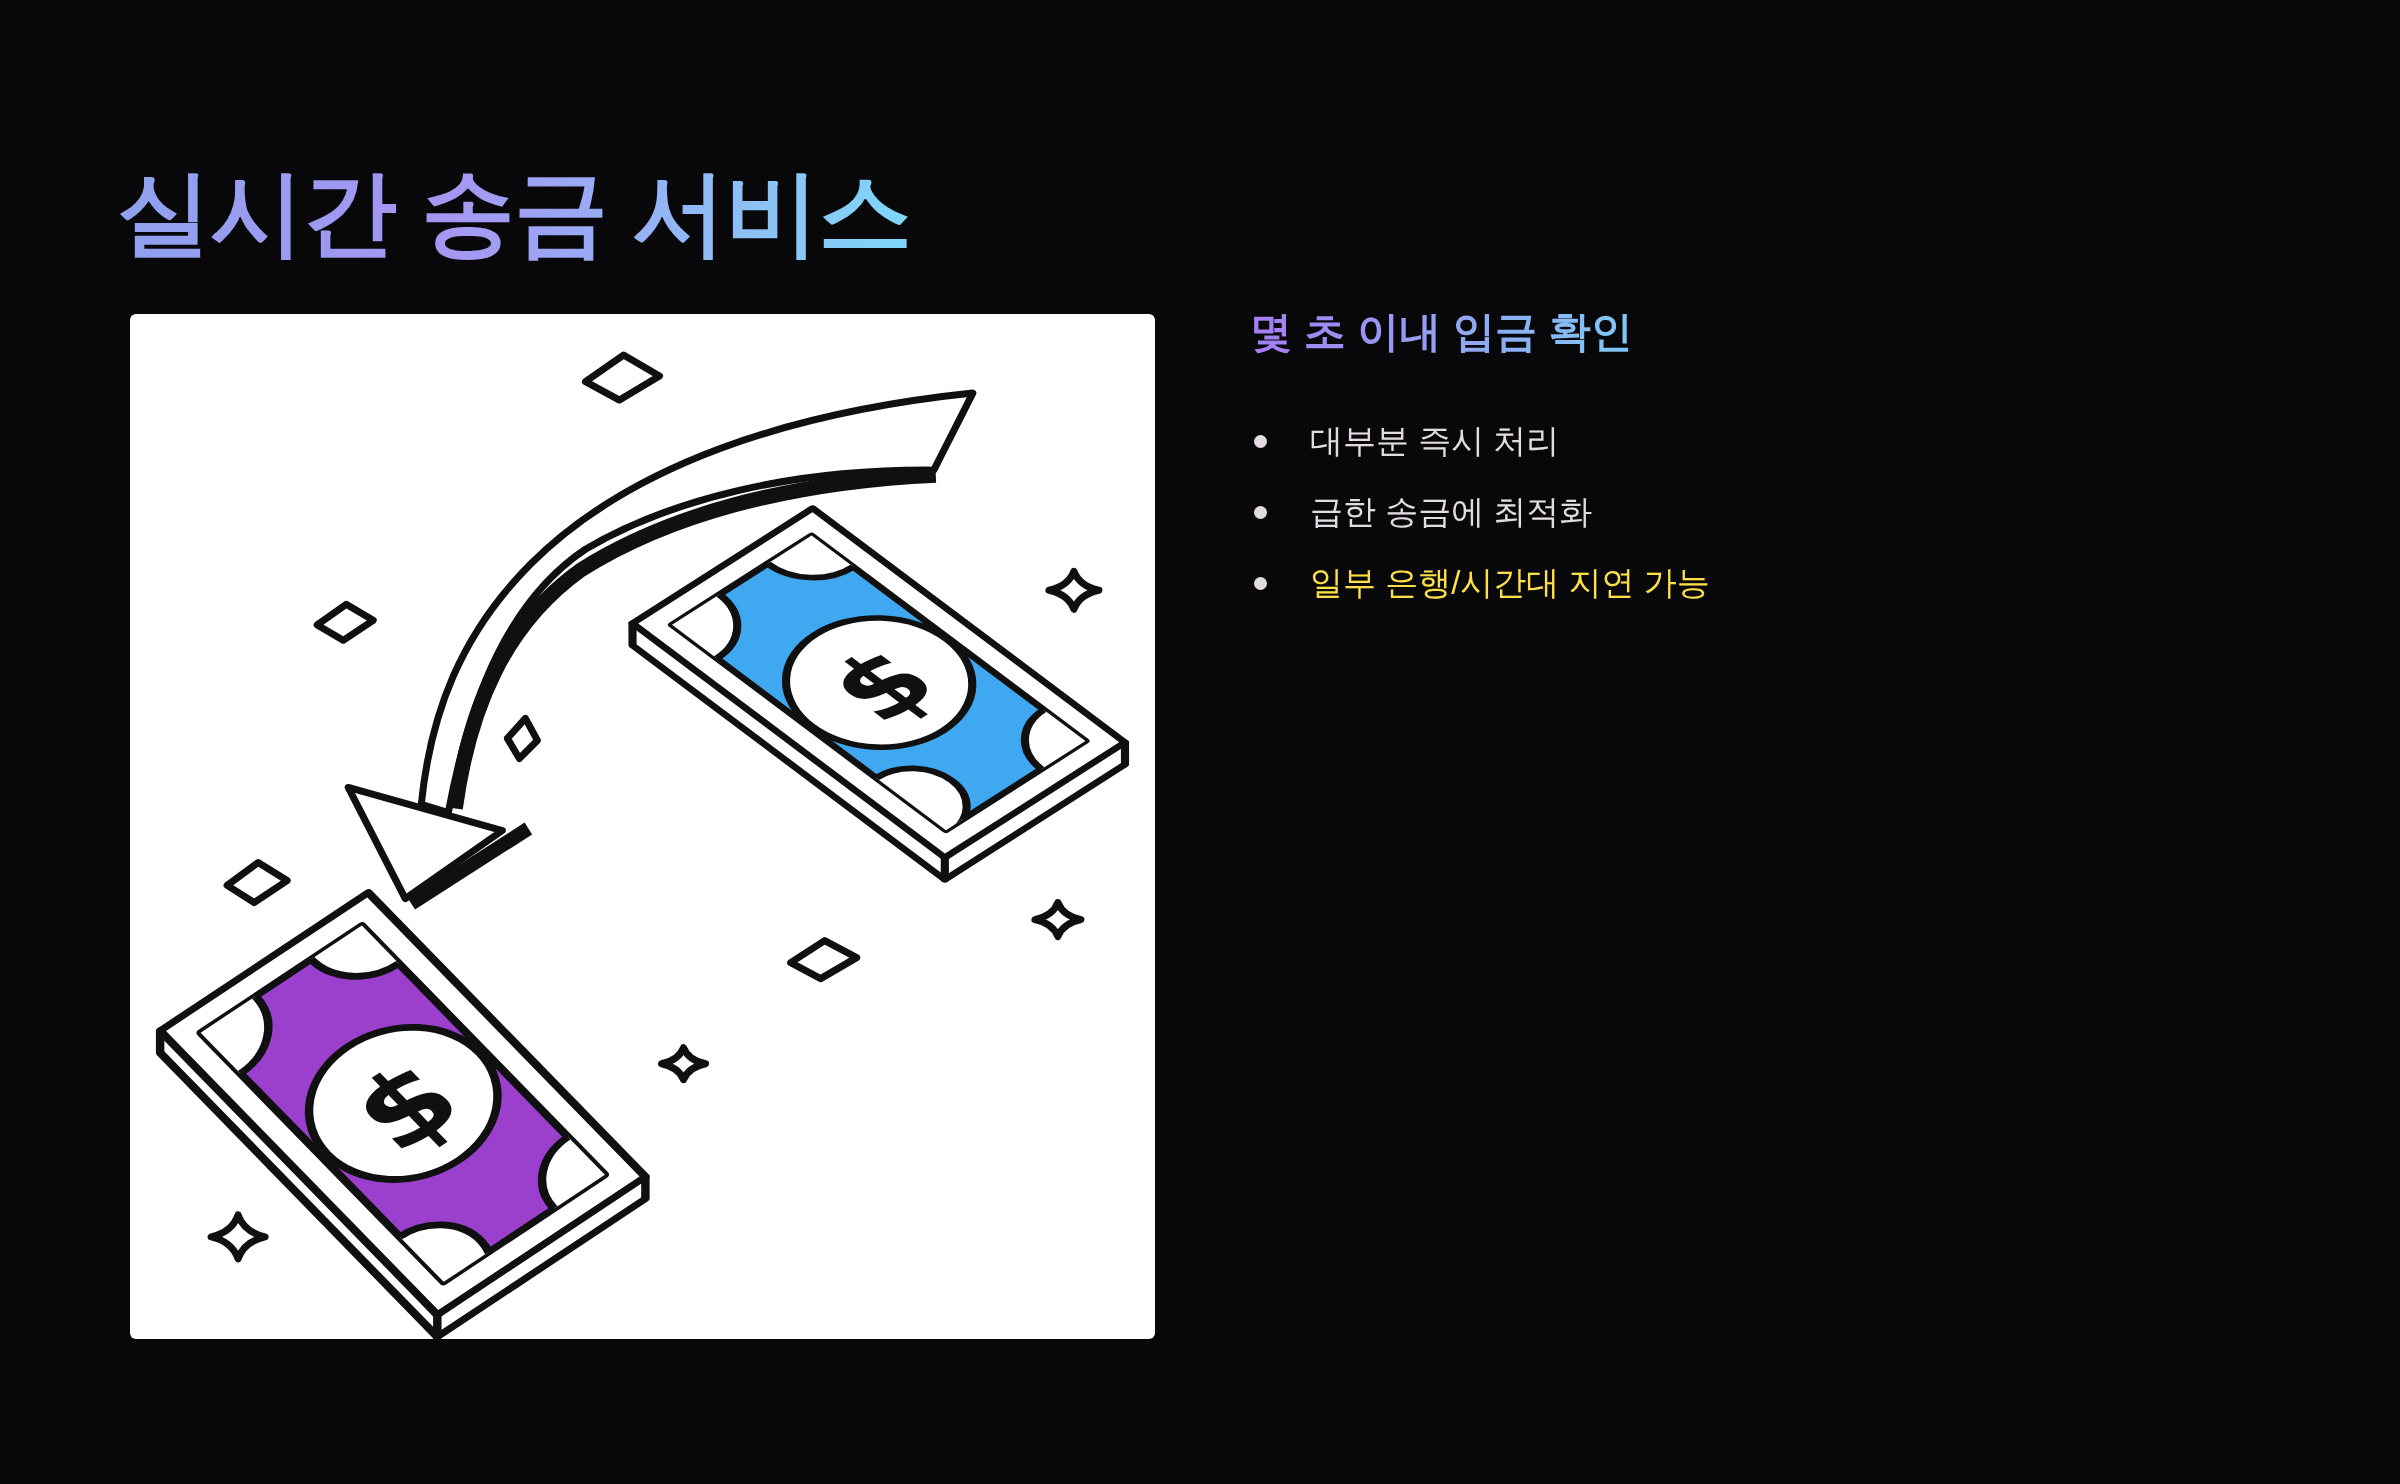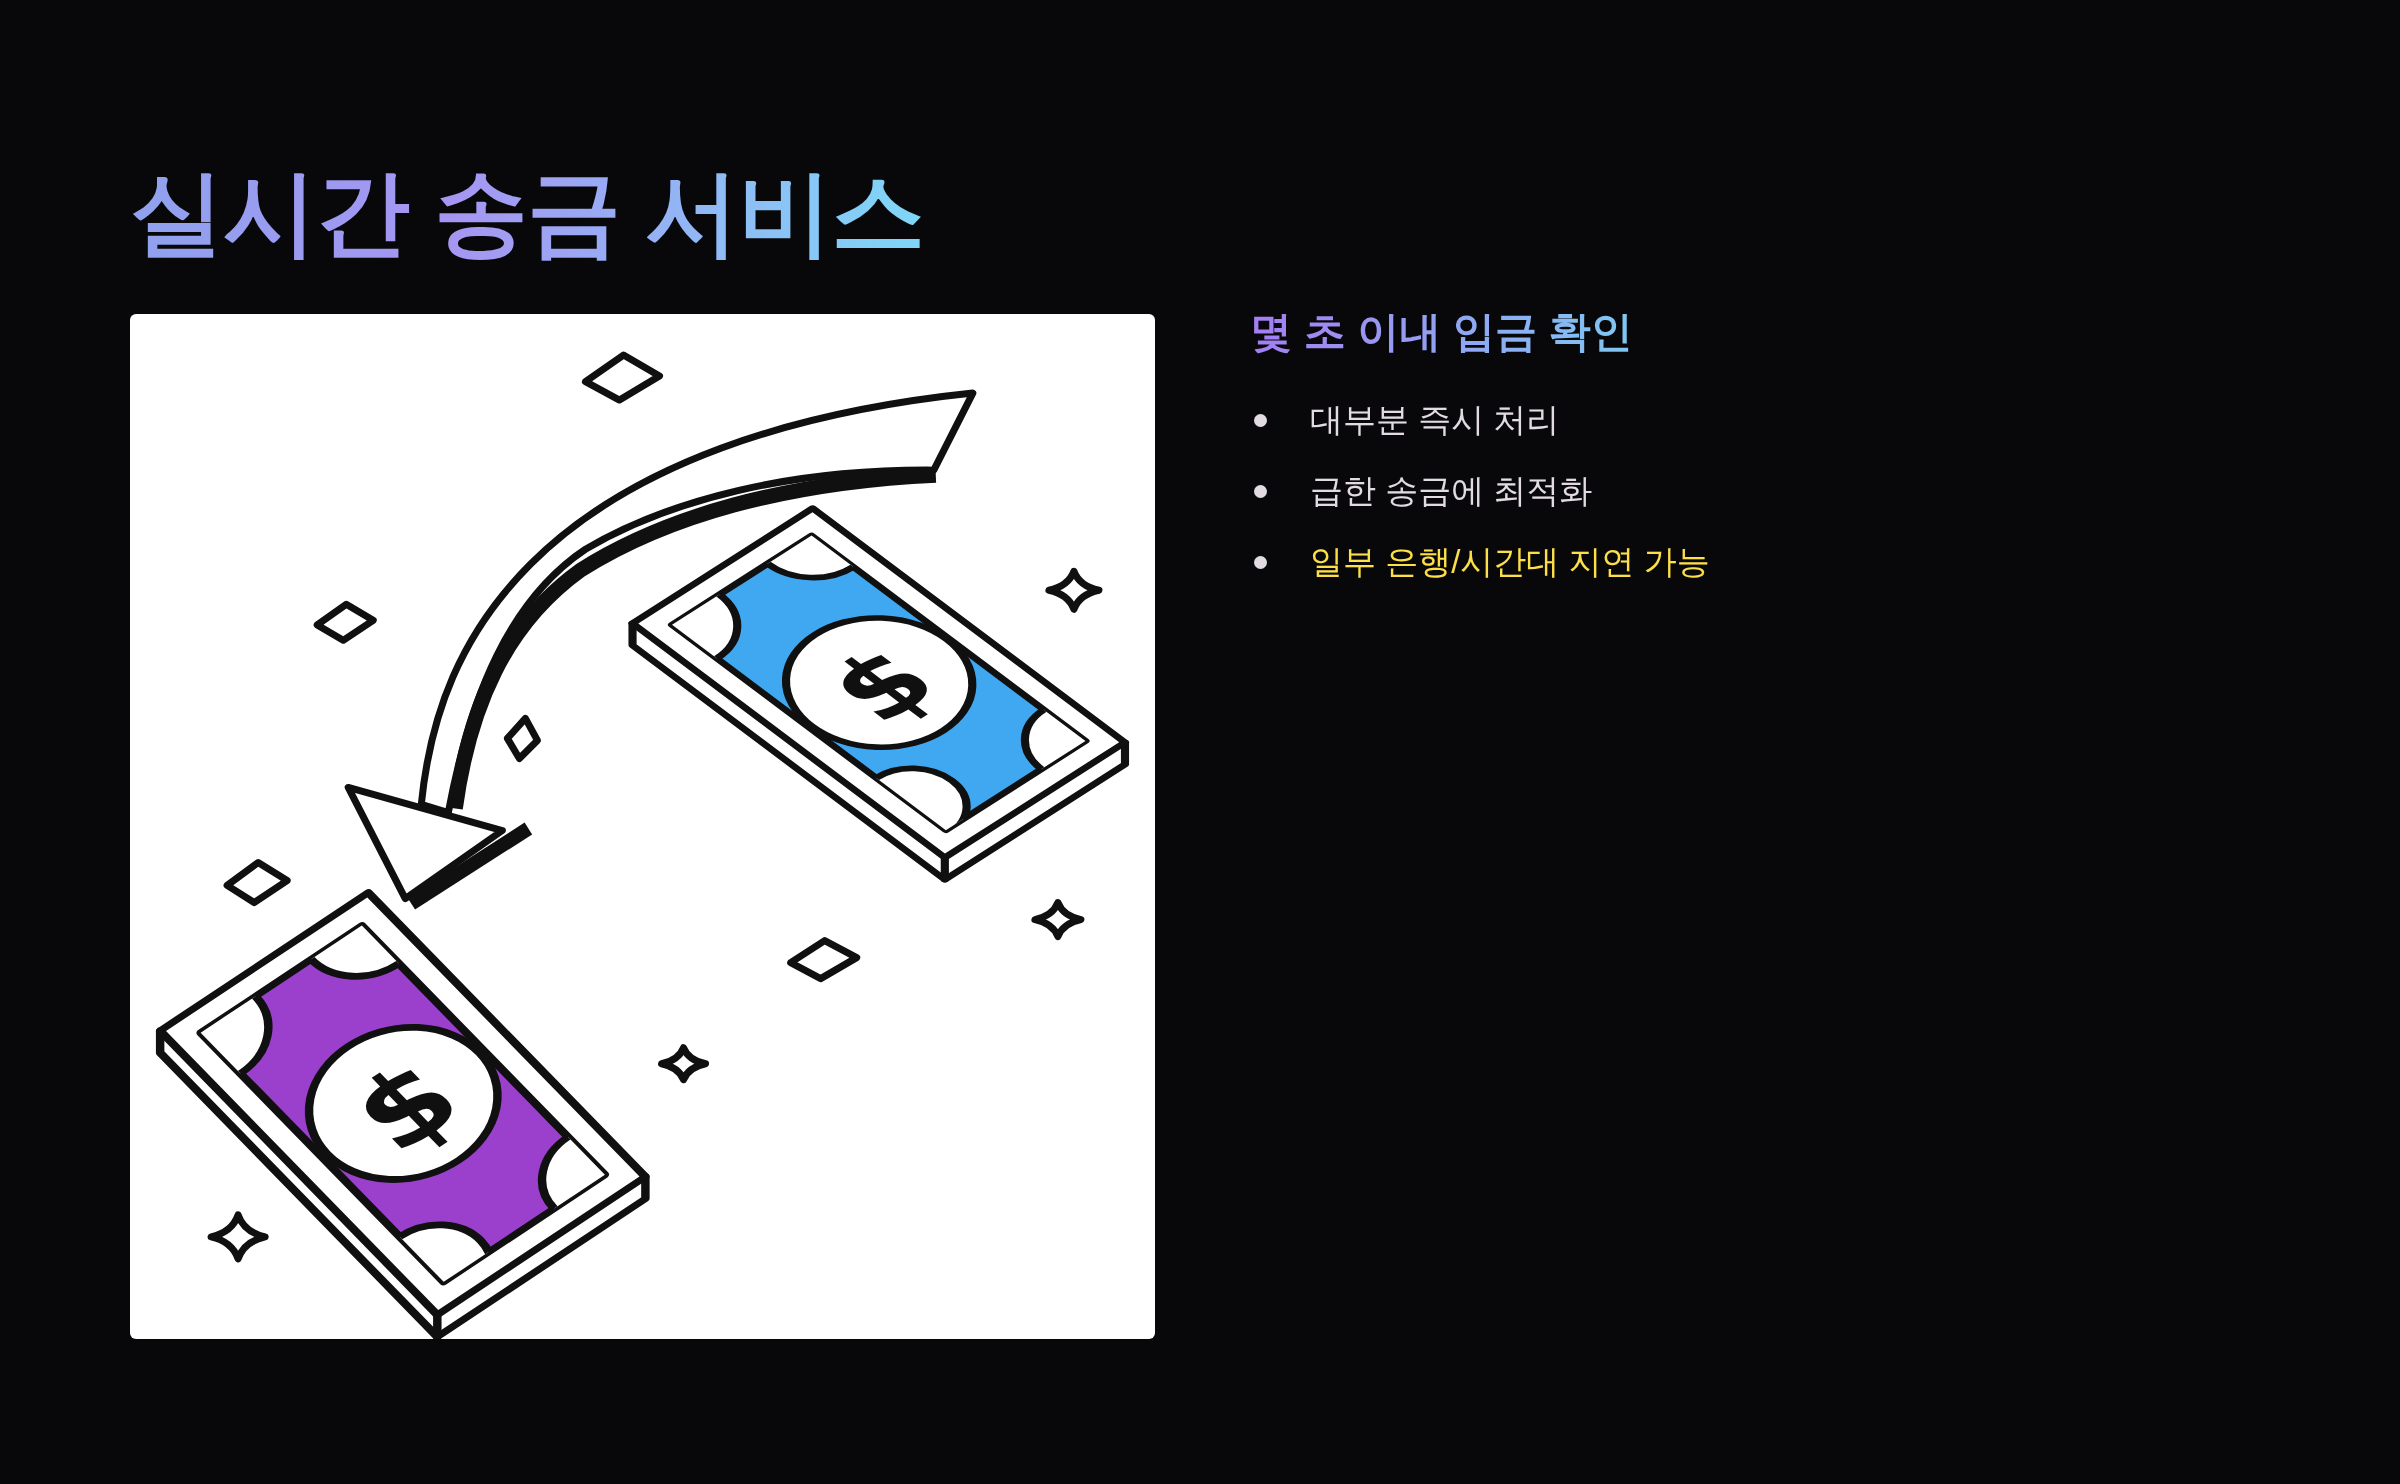--- a/index.html
+++ b/index.html
@@ -2,39 +2,39 @@
 <html><head>
 <meta charset="utf-8">
 <style>
   html,body{margin:0;padding:0;}
   body{
     width:2400px;height:1484px;overflow:hidden;position:relative;
     background:#08080B;
     font-family:"Liberation Sans","DejaVu Sans",sans-serif;
   }
   .title{
-    position:absolute;left:130px;top:98px;
+    position:absolute;left:117px;top:98px;
     font-size:94px;font-weight:600;line-height:1.1;letter-spacing:-1px;
     background:linear-gradient(90deg,#8FA2EE 0%,#A695F2 40%,#7FD7F7 100%);
     -webkit-background-clip:text;background-clip:text;color:transparent;
     white-space:nowrap;
   }
   .panel{
     position:absolute;left:130px;top:314px;width:1025px;height:1025px;
     background:#FFFFFF;border-radius:6px;
   }
   .panel svg{display:block;width:1025px;height:1025px;}
   .right-col{position:absolute;left:1250px;top:306px;width:900px;}
   .subtitle{
     font-size:42px;font-weight:600;line-height:52px;
     background:linear-gradient(90deg,#A57DF2 0%,#7FC8F2 100%);
     -webkit-background-clip:text;background-clip:text;color:transparent;
     display:inline-block;white-space:nowrap;
   }
-  .bullets{list-style:none;margin:40px 0 0 0;padding:0;}
+  .bullets{list-style:none;margin:61px 0 0 0;padding:0;}
   .bullets li{
     display:flex;align-items:center;height:44px;margin-bottom:27px;
     font-size:33px;color:#E2DCE2;font-weight:400;white-space:nowrap;
   }
   .dot{
     width:13px;height:13px;border-radius:50%;background:#E2DCE2;
     margin-left:4px;margin-right:43px;flex:0 0 auto;
   }
   .ln{stroke:#101010;stroke-width:7;stroke-linejoin:round;stroke-linecap:round;}
   .thick{stroke:#101010;fill:none;}

